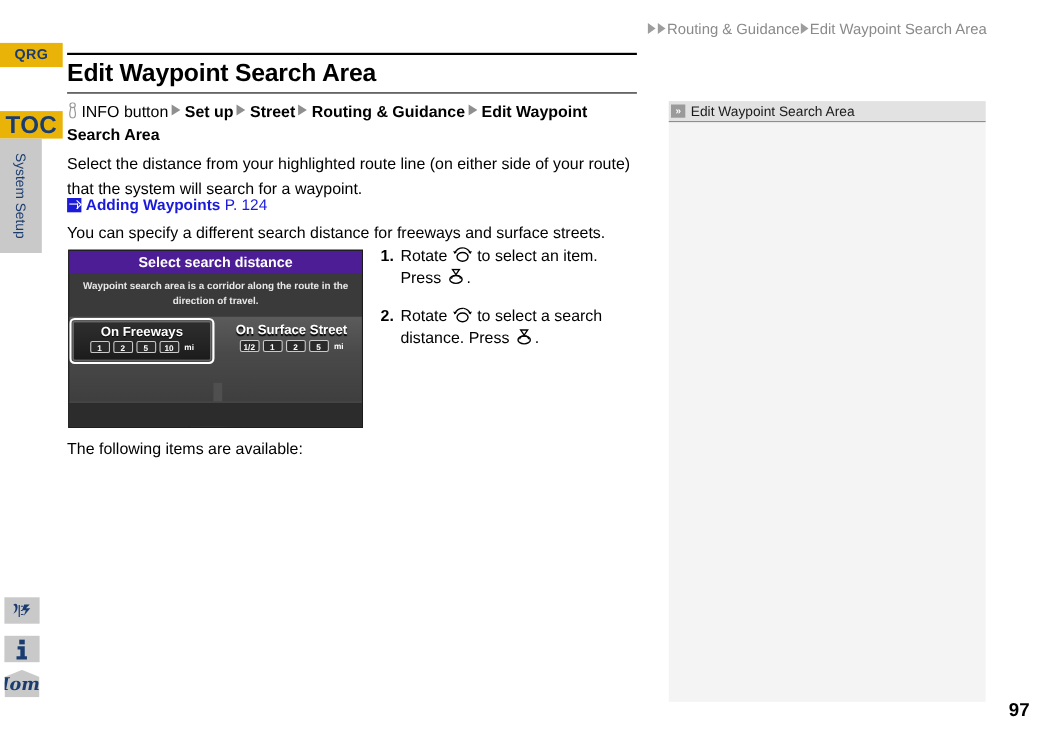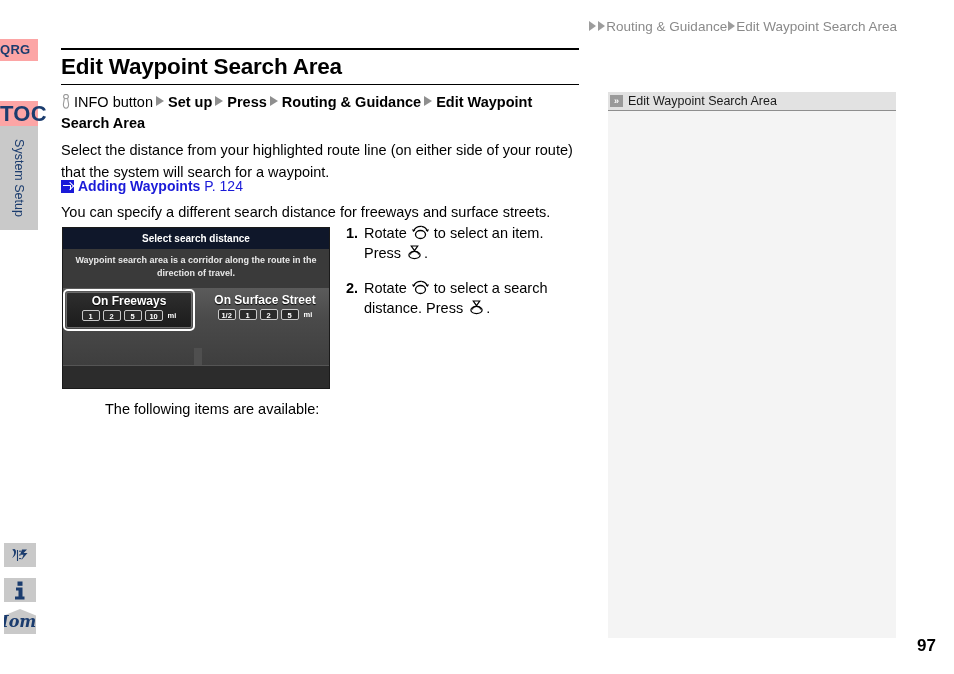--- a/index.html
+++ b/index.html
@@ -18,25 +18,25 @@
 
   
   #left-rail {
     position: absolute;
     left: 0; top: 0;
     width: 40px; height: 674px;
   }
   .rail-tab {
     position: absolute;
     left: 0;
-    width: 38px;
-    background: #fca5a5;
+    width: 57px;
+    background: #eab308;
     color: #1b3c6e;
     font-weight: bold;
-    text-align: left;
+    text-align: center;
     letter-spacing: 0.3px;
   }
   #tab-qrg { top: 39px; height: 22px; line-height: 22px; font-size: 13px; }
   #tab-toc { top: 101px; height: 25px; line-height: 25px; font-size: 22px; }
   #tab-system-setup {
     position: absolute;
     left: 0; top: 126px;
     width: 38px; height: 104px;
     background: #c9c9c9;
     color: #1b3c6e;
@@ -200,23 +200,23 @@
     left: 62px; top: 227px;
     width: 266px; height: 160px;
     background: #3a3a3a;
     border: 1px solid #1a1a1a;
     overflow: hidden;
   }
   #nav-screen-title {
     position: absolute;
     left: 0; top: 0;
     width: 100%; height: 21px;
-    background: #0f172a;
+    background: #4c1d95;
     color: #ffffff;
-    font-size: 10px;
+    font-size: 13px;
     font-weight: bold;
     text-align: center;
     line-height: 21px;
   }
   #nav-screen-desc {
     position: absolute;
     left: 0; top: 26px;
     width: 100%;
     color: #e8e8e8;
     font-size: 9px;
@@ -333,21 +333,20 @@
     display: inline-block;
     width: 19px; height: 15px;
     vertical-align: -2px;
   }
 
   
   #avail-intro {
     position: absolute;
     left: 61px; top: 401px;
     font-size: 14.5px;
-    margin-left: 44px;
   }
   #avail-list {
     position: absolute;
     left: 61px; top: 424px;
     width: 520px;
     font-size: 14.5px;
     line-height: 22px;
   }
   #avail-list .bullet-row { position: relative; padding-left: 17px; }
   #avail-list .bullet {
@@ -456,21 +455,21 @@
 </div>
 
 <div id="title-rule"></div>
 <div id="page-title">Edit Waypoint Search Area</div>
 <div id="title-rule-bottom"></div>
 
 <div id="nav-path">
   <svg class="info-btn-glyph" viewBox="0 0 10 15">
     <ellipse cx="5" cy="2.6" rx="2.4" ry="2.2" fill="none" stroke="#9a9a9a" stroke-width="1.1"></ellipse>
     <path d="M3.3 4.6 C3.3 7, 2.4 8.5, 2.4 10.6 C2.4 12.8, 3.5 14.2, 5 14.2 C6.5 14.2, 7.6 12.8, 7.6 10.6 C7.6 8.5, 6.7 7, 6.7 4.6" fill="none" stroke="#9a9a9a" stroke-width="1.1"></path>
-  </svg><span class="seg-norm">INFO button</span><span class="tri"></span><span class="seg-bold">Set up</span><span class="tri"></span><span class="seg-bold">Press</span><span class="tri"></span><span class="seg-bold">Routing &amp; Guidance</span><span class="tri"></span><span class="seg-bold">Edit Waypoint Search Area</span>
+  </svg><span class="seg-norm">INFO button</span><span class="tri"></span><span class="seg-bold">Set up</span><span class="tri"></span><span class="seg-bold">Street</span><span class="tri"></span><span class="seg-bold">Routing &amp; Guidance</span><span class="tri"></span><span class="seg-bold">Edit Waypoint Search Area</span>
 </div>
 
 <div id="intro-para">Select the distance from your highlighted route line (on either side of your route) that the system will search for a waypoint.</div>
 
 <div id="ref-link">
   <span class="linkbox"></span><span>Adding Waypoints</span>
   <span class="pnum">P. 124</span>
 </div>
 
 <div id="second-para">You can specify a different search distance for freeways and surface streets.</div>

